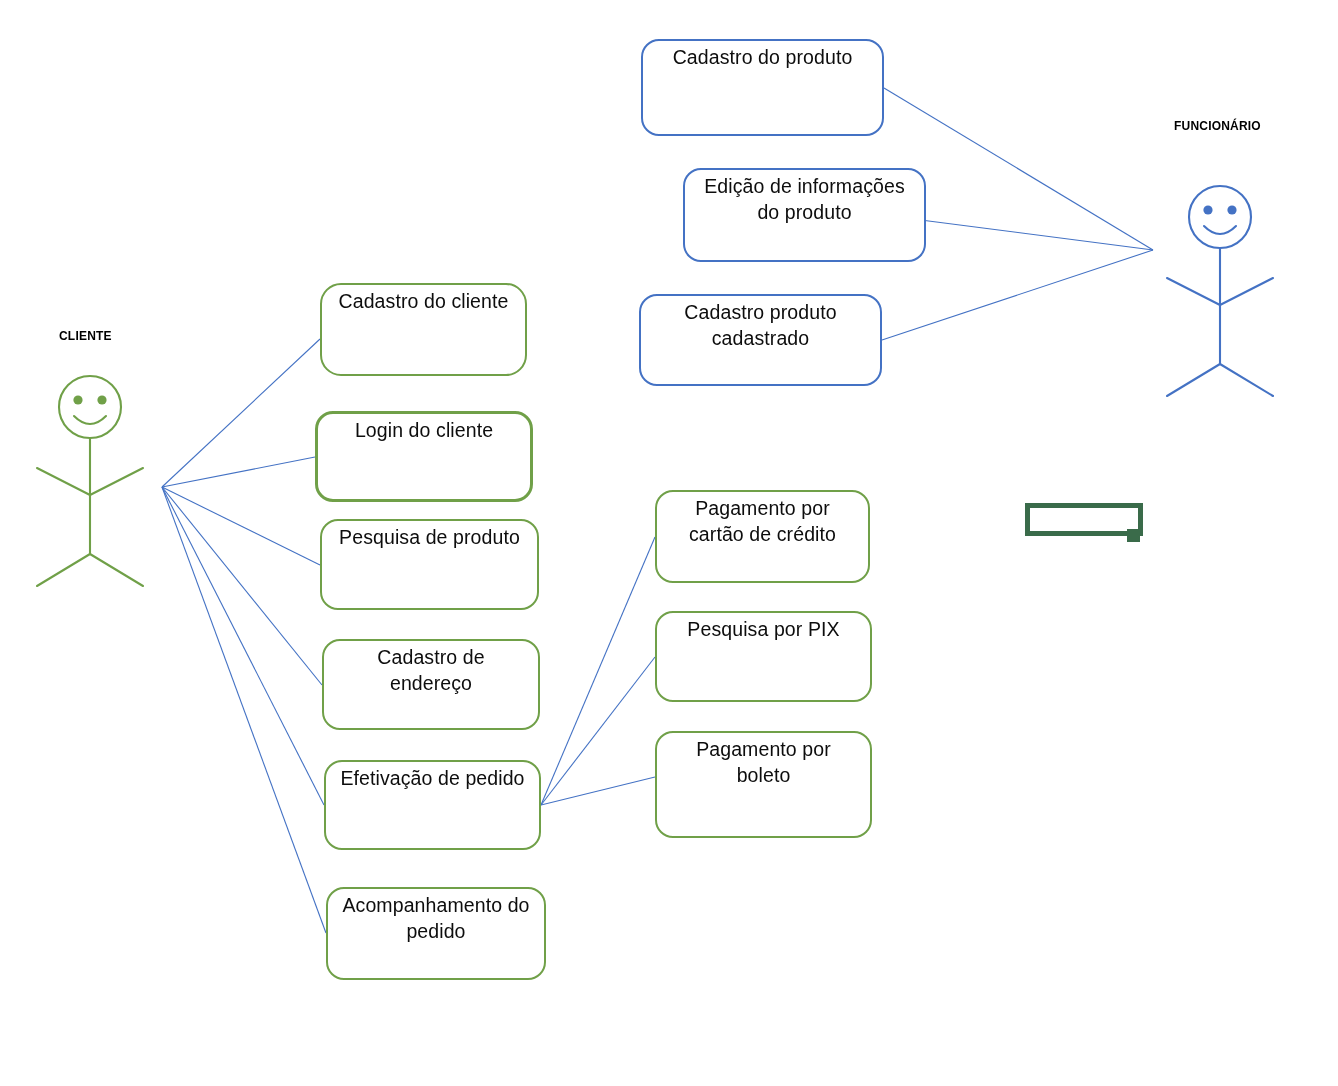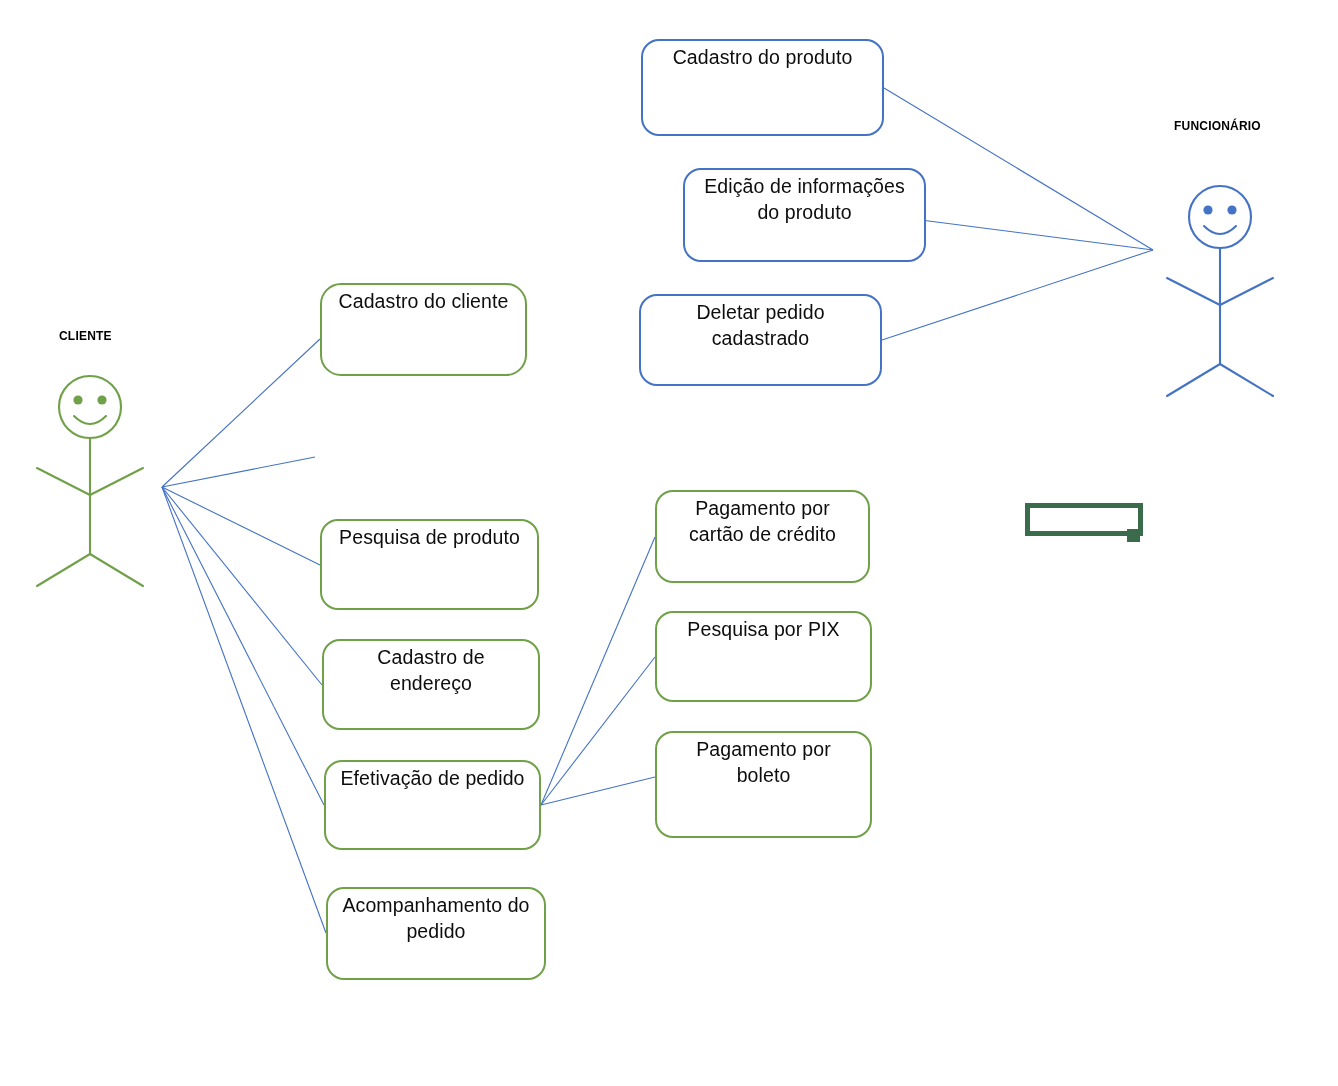--- a/index.html
+++ b/index.html
@@ -125,20 +125,23 @@
         <line x1="57" y1="192" x2="4" y2="224"></line>
         <line x1="57" y1="192" x2="110" y2="224"></line>
       </g>
     </svg>
   </div>
 
   <div class="usecase uc-green" style="left:320px; top:283px; width:207px; height:93px;border-radius:21px;">
     <span>Cadastro do cliente</span>
   </div>
 
+  <div class="usecase uc-green uc-selected" style="left:315px; top:411px; width:218px; height:91px;">
+    <span>Login do cliente</span>
+  </div>
 
   <div class="usecase uc-green" style="left:320px; top:519px; width:219px; height:91px;">
     <span>Pesquisa de produto</span>
   </div>
 
   <div class="usecase uc-green" style="left:322px; top:639px; width:218px; height:91px;">
     <span>Cadastro de endereço</span>
   </div>
 
   <div class="usecase uc-green" style="left:324px; top:760px; width:217px; height:90px;">
@@ -151,21 +154,21 @@
 
   <div class="usecase uc-blue" style="left:641px; top:39px; width:243px; height:97px;">
     <span>Cadastro do produto</span>
   </div>
 
   <div class="usecase uc-blue" style="left:639px; top:168px; width:243px; height:94px;margin-left:44px;">
     <span>Edição de informações do produto</span>
   </div>
 
   <div class="usecase uc-blue" style="left:639px; top:294px; width:243px; height:92px;">
-    <span>Deletar pedido cadastrado</span>
+    <span>Cadastro produto cadastrado</span>
   </div>
 
   <div class="usecase uc-green" style="left:655px; top:490px; width:215px; height:93px;">
     <span>Pagamento por cartão de crédito</span>
   </div>
 
   <div class="usecase uc-green" style="left:655px; top:611px; width:217px; height:91px;">
     <span>Pesquisa por PIX</span>
   </div>
 

